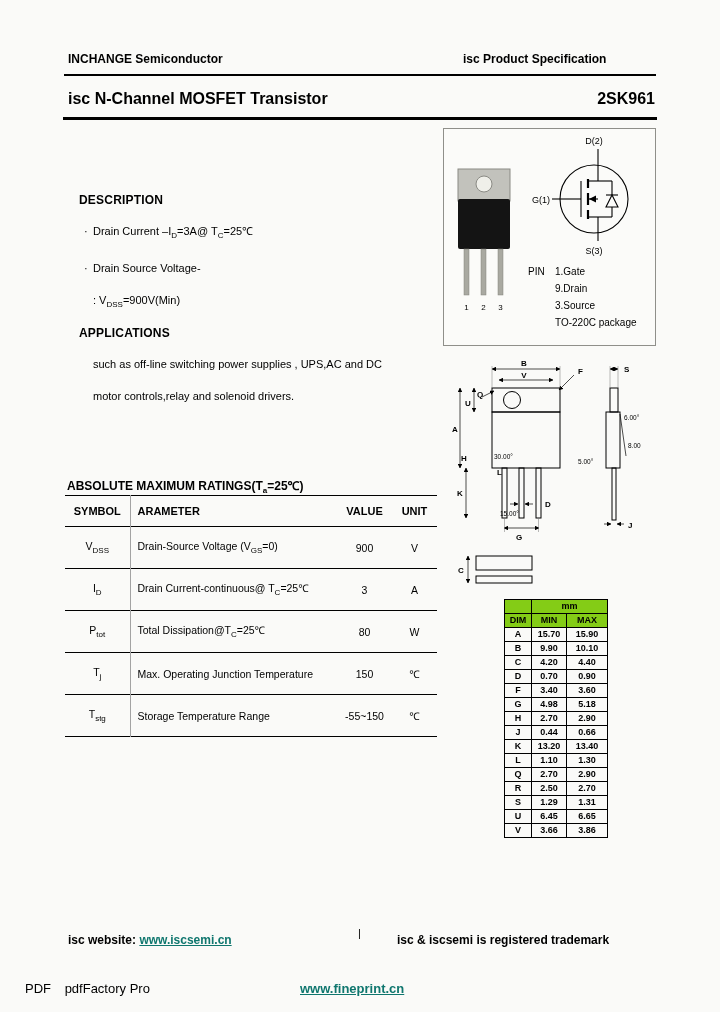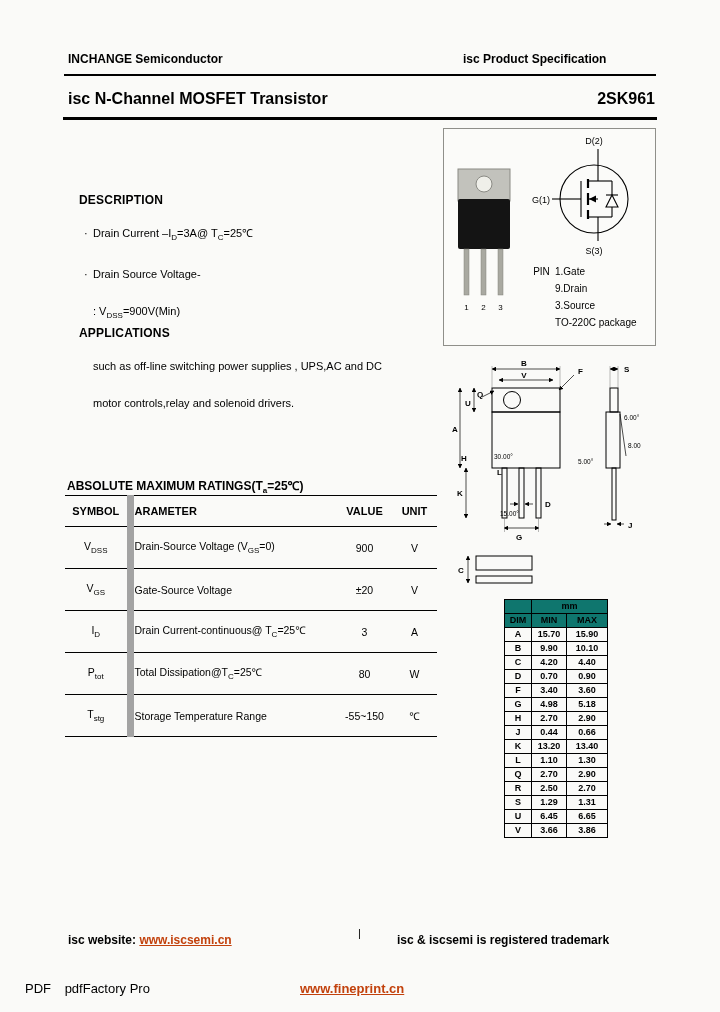--- a/index.html
+++ b/index.html
@@ -17,66 +17,66 @@
   .hdr-rule  { position:absolute; left:64px;  top:74px; width:592px; height:2px; background:#000; }
   
   .title  { position:absolute; left:68px; top:90px; font-size:16px; font-weight:bold; }
   .part   { position:absolute; right:65px; top:90px; font-size:16px; font-weight:bold; }
   .title-rule { position:absolute; left:63px; top:117px; width:594px; height:3px; background:#000; }
   
   .sect h3 { font-size:12px; font-weight:bold; margin-bottom:7px; letter-spacing:0.2px; }
   .sect { position:absolute; left:79px; width:378px; font-size:11px; }
   .sect-desc { top:193px; }
   .sect-apps { top:326px; }
-  .d-line { line-height:21px; padding-left:5px;margin-top:16px; }
+  .d-line { line-height:16px; padding-left:5px;margin-top:16px; }
   .d-cont { padding-left:14px; }
   .bullet { display:inline-block; width:9px; }
   sub { font-size:8px; }
   
   .ratings-title { position:absolute; left:67px; top:477px; font-size:12px; font-weight:bold; }
   table.ratings { position:absolute; left:65px; top:495px; width:372px;
     border-collapse:collapse; table-layout:fixed; font-size:10.5px; }
   table.ratings tr { border-bottom:1px solid #000; }
   table.ratings thead tr { border-top:1px solid #000; }
   table.ratings th { font-size:11px; font-weight:bold; height:31px; }
   table.ratings td { height:42px; }
-  .c-sym  { width:65px;  text-align:center; border-right:7px solid #a3a3a3; }
-  .c-par  { width:207px; text-align:left; padding-left:1px; }
+  .c-sym  { width:65px;  text-align:center; border-right:1px solid #a3a3a3; }
+  .c-par  { width:207px; text-align:left; padding-left:7px; }
   .c-val  { width:55px;  text-align:center; }
   .c-unit { width:45px;  text-align:center; }
   table.ratings th.c-par { }
   
   .pkg-box { position:absolute; left:443px; top:128px; width:213px; height:218px;
     border:1px solid #8f8f8a; background:#fbfbf9; }
   .pkg-box svg { position:absolute; left:0; top:0; }
   .pkg-box svg text { font-family:"Liberation Sans",sans-serif; font-size:9px; fill:#000; }
   .pkg-box svg text.legno { font-size:8px; }
   .pin-block { position:absolute; left:84px; top:134px; font-size:10px; line-height:17px; }
-  .pin-lab { display:inline-block; width:27px;text-align:center; }
+  .pin-lab { display:inline-block; width:27px; }
   .pin-ind { padding-left:27px; }
   
   .mech { position:absolute; left:452px; top:356px; width:204px; height:248px; }
   .mech text { font-family:"Liberation Sans",sans-serif; fill:#000; }
   .mech .dimtext text { font-size:8px; font-weight:bold; }
   .mech .angtext text { font-size:6.5px; }
   
   table.dims { position:absolute; left:504px; top:599px; border-collapse:collapse;
     font-size:9px; font-weight:bold; }
   table.dims th, table.dims td { border:1px solid #000; text-align:center;
     height:13px; line-height:13px; padding:0 2px; }
-  table.dims th { background:#0f766e; }
+  table.dims th { background:#84cc16; }
   .d-dim { width:27px; } .d-min { width:35px; } .d-max { width:41px; }
   
   .f-site { position:absolute; left:68px;  top:933px; font-size:12px; font-weight:bold; }
   .f-sep  { position:absolute; left:358px; top:927px; font-size:11px; }
   .f-tm   { position:absolute; left:397px; top:933px; font-size:12px; font-weight:bold; }
   .f-pdf  { position:absolute; left:25px;  top:981px; font-size:13px; }
   .pdf-tool { margin-left:10px; }
   .f-pdf-link { position:absolute; left:300px; top:981px; font-size:13px; }
-  a.link { color:#c2410c; text-decoration:underline; font-weight:bold; }
+  a.link { color:#0f766e; text-decoration:underline; font-weight:bold; }
   a.link.f-pdf-link { font-weight:bold; }
 </style>
 </head>
 <body>
 
 <div class="page">
 
   <div class="hdr-left">INCHANGE Semiconductor</div>
   <div class="hdr-right">
     <span>isc</span><span> Product Specification</span>
@@ -154,36 +154,36 @@
       </tr>
     </thead>
     <tbody>
         <tr>
           <td class="c-sym"><span>V</span><sub>DSS</sub></td>
           <td class="c-par"><span>Drain-Source Voltage (V</span><sub>GS</sub><span>=0)</span></td>
           <td class="c-val">900</td>
           <td class="c-unit">V</td>
         </tr>
         <tr>
-          <td class="c-sym"><span>V</span><sub>GS</sub></td>
-          <td class="c-par"><span>Gate-Source Voltage</span></td>
-          <td class="c-val">±20</td>
-          <td class="c-unit">V</td>
-        </tr>
-        <tr>
           <td class="c-sym"><span>I</span><sub>D</sub></td>
           <td class="c-par"><span>Drain Current-continuous@ T</span><sub>C</sub><span>=25℃</span></td>
           <td class="c-val">3</td>
           <td class="c-unit">A</td>
         </tr>
         <tr>
           <td class="c-sym"><span>P</span><sub>tot</sub></td>
           <td class="c-par"><span>Total Dissipation@T</span><sub>C</sub><span>=25℃</span></td>
           <td class="c-val">80</td>
           <td class="c-unit">W</td>
+        </tr>
+        <tr>
+          <td class="c-sym"><span>T</span><sub>j</sub></td>
+          <td class="c-par"><span>Max. Operating Junction Temperature</span></td>
+          <td class="c-val">150</td>
+          <td class="c-unit">℃</td>
         </tr>
         <tr>
           <td class="c-sym"><span>T</span><sub>stg</sub></td>
           <td class="c-par"><span>Storage Temperature Range</span></td>
           <td class="c-val">-55~150</td>
           <td class="c-unit">℃</td>
         </tr>
       </tbody>
   </table>
 

